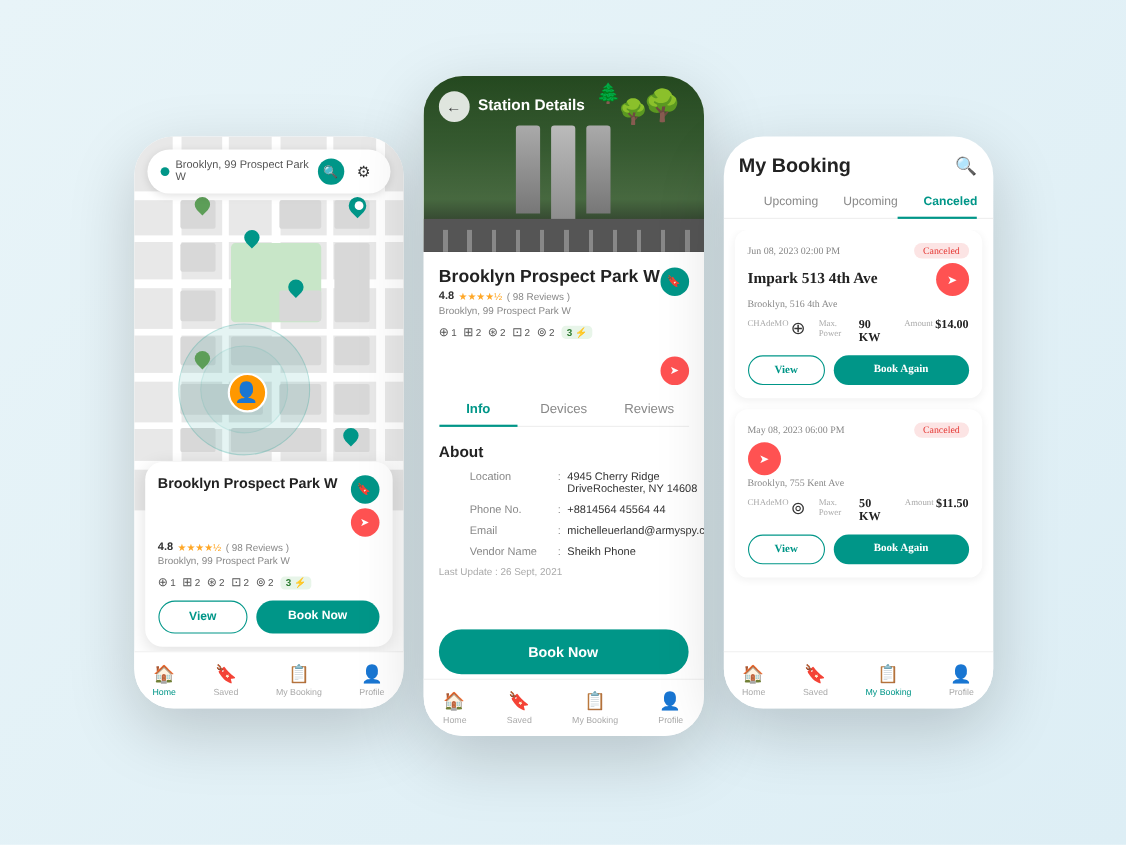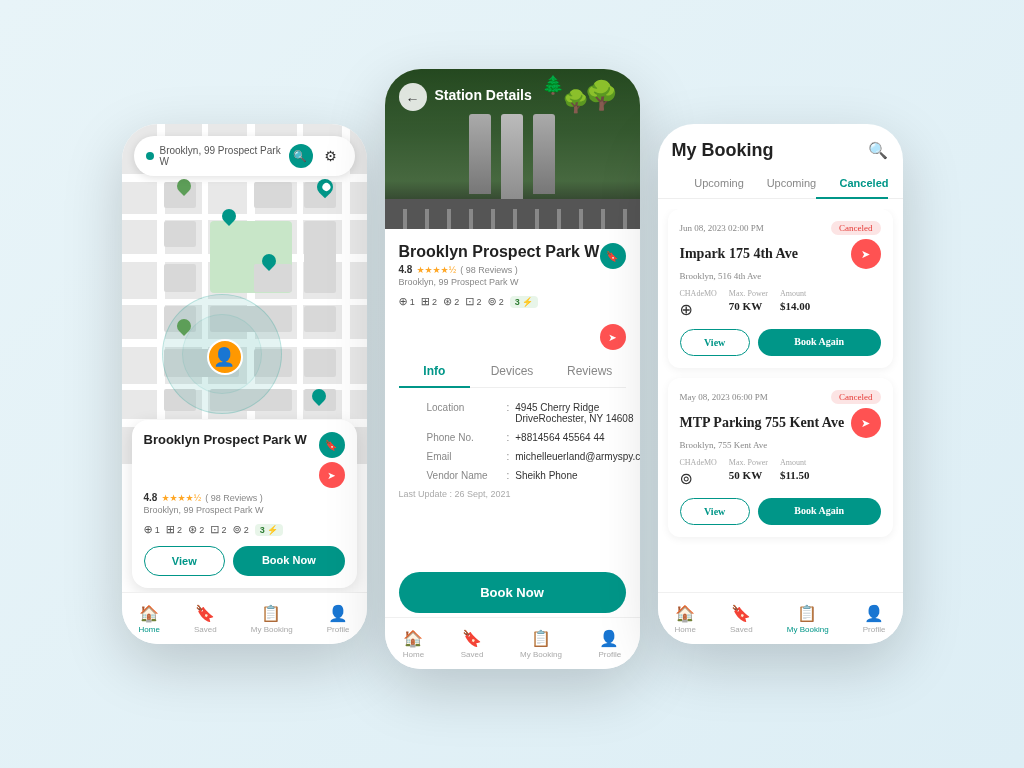--- a/index.html
+++ b/index.html
@@ -522,21 +522,21 @@
       color: #888;
       margin-bottom: 8px;
     }
     .booking-specs {
       display: flex;
       gap: 12px;
       margin-bottom: 10px;
     }
     .spec-col {
       display: flex;
-      flex-direction: column;
+      flex-direction: row;
       gap: 2px;
     }
     .spec-label {
       font-size: 8px;
       color: #aaa;
     }
     .spec-icon { font-size: 16px; color: #333; }
     .spec-value {
       font-size: 11px;
       font-weight: 600;
@@ -751,20 +751,21 @@
       <div style="display:flex;justify-content:space-between;margin-bottom:6px;">
         <div class="nav-icon-btn" style="margin-left:auto;">➤</div>
       </div>
 
       <div class="tab-row">
         <div class="tab-item active">Info</div>
         <div class="tab-item">Devices</div>
         <div class="tab-item">Reviews</div>
       </div>
 
+      <div class="about-title">About</div>
       <div class="info-table">
         <div class="info-row">
           <span class="info-label">Location</span>
           <span class="info-colon">:</span>
           <span class="info-value">4945 Cherry Ridge DriveRochester, NY 14608</span>
         </div>
         <div class="info-row">
           <span class="info-label">Phone No.</span>
           <span class="info-colon">:</span>
           <span class="info-value">+8814564 45564 44</span>
@@ -821,51 +822,50 @@
     </div>
 
     <div class="booking-list">
 
       <div class="booking-item">
         <div class="booking-item-header">
           <span class="booking-date">Jun 08, 2023  02:00 PM</span>
           <span class="canceled-badge">Canceled</span>
         </div>
         <div class="booking-item-name-row">
-          <span class="booking-item-name">Impark 175 4th Ave</span>
+          <span class="booking-item-name">Impark 513 4th Ave</span>
           <div class="booking-nav-btn">➤</div>
         </div>
         <div class="booking-sub">Brooklyn, 516 4th Ave</div>
         <div class="booking-specs">
           <div class="spec-col">
             <span class="spec-label">CHAdeMO</span>
             <span class="spec-icon">⊕</span>
           </div>
           <div class="spec-col">
             <span class="spec-label">Max. Power</span>
-            <span class="spec-value">70 KW</span>
+            <span class="spec-value">90 KW</span>
           </div>
           <div class="spec-col">
             <span class="spec-label">Amount</span>
             <span class="spec-value">$14.00</span>
           </div>
         </div>
         <div class="booking-btns">
           <div class="btn-view-sm">View</div>
           <div class="btn-book-again">Book Again</div>
         </div>
       </div>
 
       <div class="booking-item">
         <div class="booking-item-header">
           <span class="booking-date">May 08, 2023  06:00 PM</span>
           <span class="canceled-badge">Canceled</span>
         </div>
         <div class="booking-item-name-row">
-          <span class="booking-item-name">MTP Parking 755 Kent Ave</span>
           <div class="booking-nav-btn">➤</div>
         </div>
         <div class="booking-sub">Brooklyn, 755 Kent Ave</div>
         <div class="booking-specs">
           <div class="spec-col">
             <span class="spec-label">CHAdeMO</span>
             <span class="spec-icon">⊚</span>
           </div>
           <div class="spec-col">
             <span class="spec-label">Max. Power</span>

